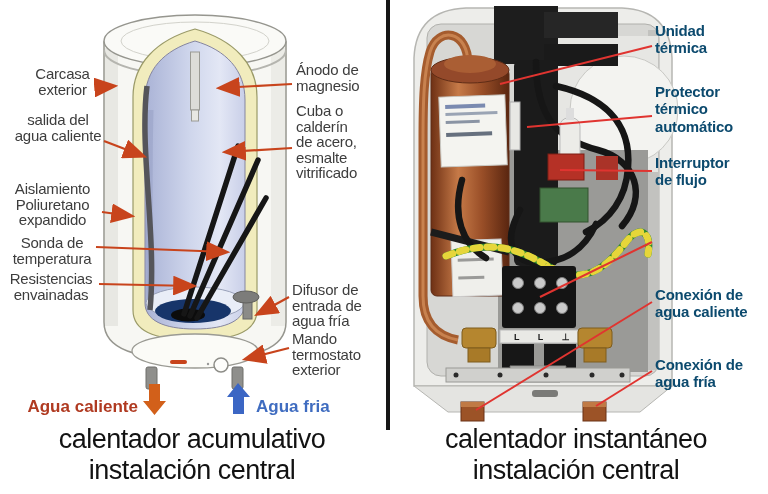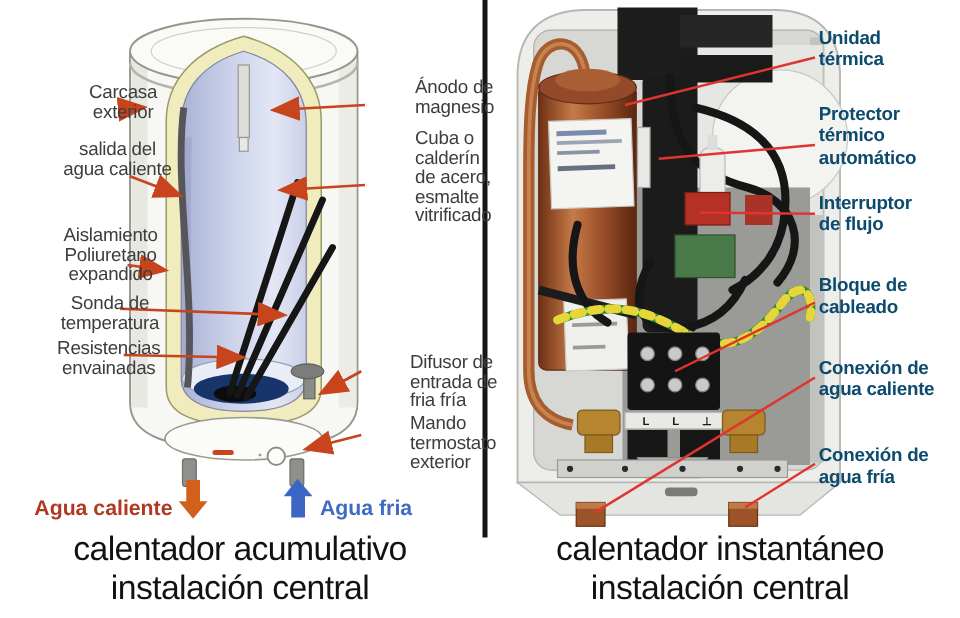--- a/index.html
+++ b/index.html
@@ -5,21 +5,21 @@
   html,body{margin:0;padding:0;background:#ffffff;}
   #canvas{
     position:relative;width:768px;height:494px;overflow:hidden;
     background:#ffffff;
     font-family:"Liberation Sans",sans-serif;
   }
   #art{position:absolute;left:0;top:0;}
   .divider{position:absolute;left:386px;top:0;width:4px;height:430px;background:#161616;}
   .lbl{
     position:absolute;font-size:15px;line-height:1.04;color:#3d3d3d;
-    white-space:pre-line;letter-spacing:-0.2px;margin-left:36px;
+    white-space:pre-line;letter-spacing:-0.2px;
   }
   .lbl.c{text-align:center;}
   .rlbl{
     position:absolute;left:655px;width:112px;font-size:15px;font-weight:bold;
     line-height:1.15;color:#0c4a6e;white-space:pre-line;letter-spacing:-0.2px;
   }
   .title{
     position:absolute;top:424px;font-size:27px;font-weight:normal;line-height:1.15;
     color:#121212;text-align:center;white-space:pre-line;letter-spacing:-0.5px;
   }
@@ -229,37 +229,35 @@
 envainadas</div>
   <div class="lbl" style="left:296px;top:62px;width:86px">Ánodo de
 magnesio</div>
   <div class="lbl" style="left:296px;top:103px;width:86px">Cuba o
 calderín
 de acero,
 esmalte
 vitrificado</div>
   <div class="lbl" style="left:292px;top:282px;width:90px">Difusor de
 entrada de
-fria fría</div>
+agua fría</div>
   <div class="lbl" style="left:292px;top:331px;width:90px">Mando
 termostato
 exterior</div>
 
   <div class="flow hot">Agua caliente</div>
   <div class="flow cold">Agua fria</div>
 
   <div class="rlbl" style="top:22px">Unidad
 térmica</div>
   <div class="rlbl" style="top:83px">Protector
 térmico
 automático</div>
   <div class="rlbl" style="top:154px">Interruptor
 de flujo</div>
-  <div class="rlbl" style="top:220px">Bloque de
-cableado</div>
   <div class="rlbl" style="top:286px">Conexión de
 agua caliente</div>
   <div class="rlbl" style="top:356px">Conexión de
 agua fría</div>
 
   <div class="title" style="left:2px;width:380px">calentador acumulativo
 instalación central</div>
   <div class="title" style="left:390px;width:372px">calentador instantáneo
 instalación central</div>
 

